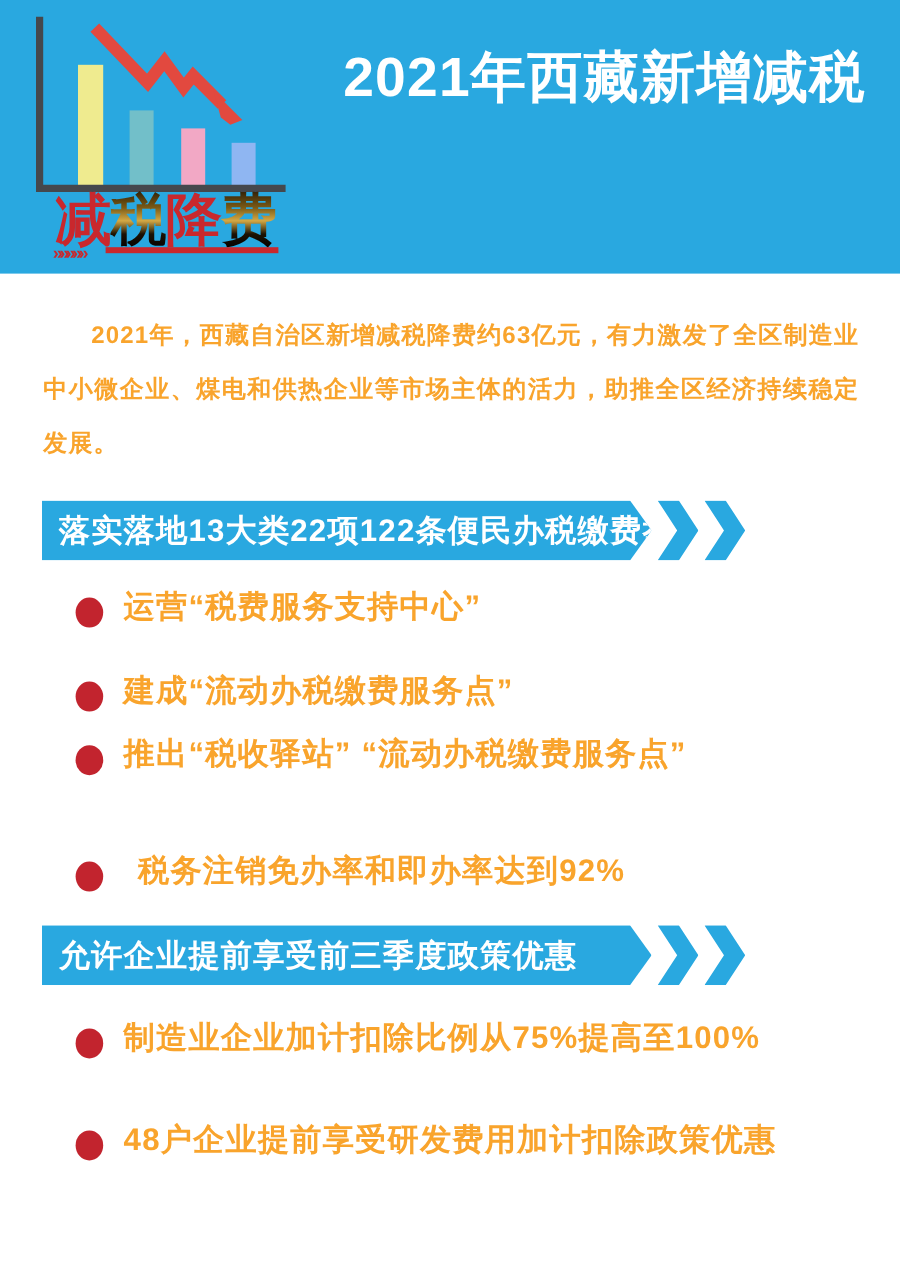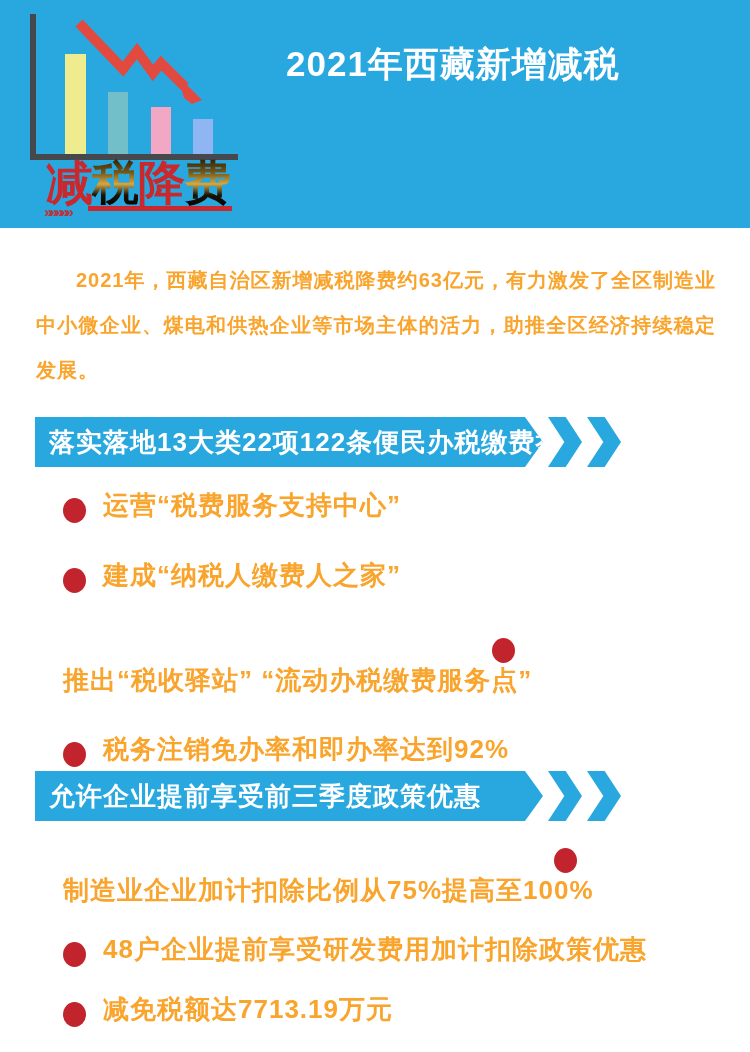--- a/index.html
+++ b/index.html
@@ -30,21 +30,21 @@
   .wm-underline{
     position:absolute;left:42px;right:-2px;bottom:1px;height:5px;
     background:#C9282D;
   }
   .wm-chevrons{
     position:absolute;left:-2px;bottom:-7px;
     color:#C9282D;font-size:15px;font-weight:900;letter-spacing:-3px;line-height:14px;
   }
   .title{
     position:absolute;left:286px;top:34px;margin:0;width:450px;
-    color:#ffffff;font-size:35px;font-weight:800;line-height:60px;letter-spacing:1px;
+    color:#ffffff;font-size:46px;font-weight:800;line-height:60px;letter-spacing:1px;
   }
   .title span{display:block;}
   
   .intro{
     position:absolute;left:36px;top:258px;width:680px;margin:0;
     color:#F9A42C;font-size:20px;font-weight:bold;line-height:45px;
     text-indent:2em;text-align:justify;letter-spacing:1px;
   }
   
   .banner{position:absolute;left:35px;height:50px;display:flex;align-items:stretch;}
@@ -67,22 +67,22 @@
     position:absolute;left:63px;height:34px;
     display:flex;align-items:flex-end;
   }
   .dot{
     width:23px;height:25px;border-radius:50%;
     background:#C2242E;flex:0 0 auto;margin-right:17px;
   }
   .bullet-text{
     color:#F9A42C;font-size:26px;font-weight:bold;letter-spacing:1px;white-space:nowrap;
   }
-  .b1{top:489px;} .b2{top:559px;} .b3{top:638px;flex-direction:column;} .b4{top:733px;}
-  .b5{top:848px;flex-direction:column;} .b6{top:933px;} .b7{top:993px;}
+  .b1{top:489px;} .b2{top:559px;} .b3{top:612px;} .b4{top:709px;gap:12px;}
+  .b5{top:848px;} .b6{top:933px;} .b7{top:993px;}
 </style>
 </head>
 <body>
 
 <div class="poster">
 
   <header class="header">
 
     <div class="logo">
       <svg width="225" height="152" viewBox="0 0 225 152">
@@ -122,21 +122,21 @@
     <div class="chev"></div>
     <div class="chev"></div>
   </div>
 
   <div class="bullet b1">
     <span class="dot"></span>
     <span class="bullet-text">运营“税费服务支持中心”</span>
   </div>
   <div class="bullet b2">
     <span class="dot"></span>
-    <span class="bullet-text">建成“纳税人缴费人之家”</span>
+    <span class="bullet-text">建成“流动办税缴费服务点”</span>
   </div>
   <div class="bullet b3">
     <span class="dot"></span>
     <span class="bullet-text">推出“税收驿站” “流动办税缴费服务点”</span>
   </div>
   <div class="bullet b4">
     <span class="dot"></span>
     <span class="bullet-text">税务注销免办率和即办率达到92%</span>
   </div>
 
@@ -149,18 +149,14 @@
   </div>
 
   <div class="bullet b5">
     <span class="dot"></span>
     <span class="bullet-text">制造业企业加计扣除比例从75%提高至100%</span>
   </div>
   <div class="bullet b6">
     <span class="dot"></span>
     <span class="bullet-text">48户企业提前享受研发费用加计扣除政策优惠</span>
   </div>
-  <div class="bullet b7">
-    <span class="dot"></span>
-    <span class="bullet-text">减免税额达7713.19万元</span>
-  </div>
 
 </div>
 
 </body></html>

